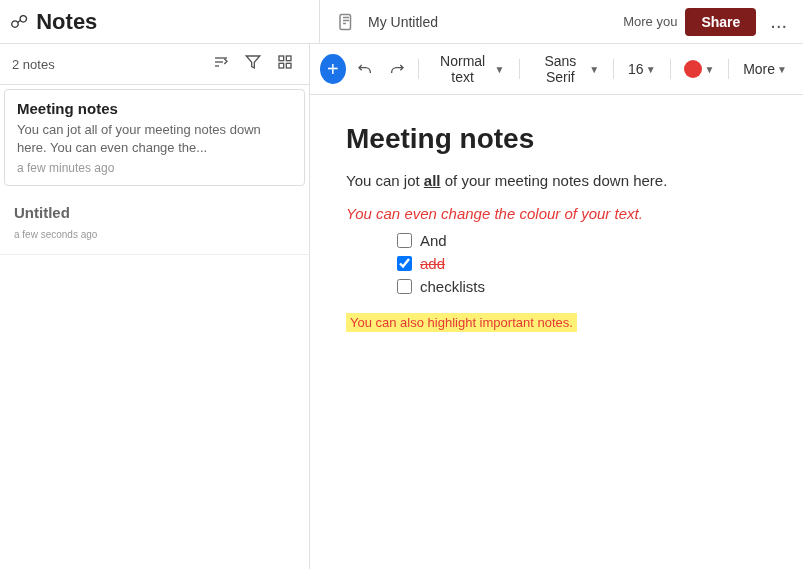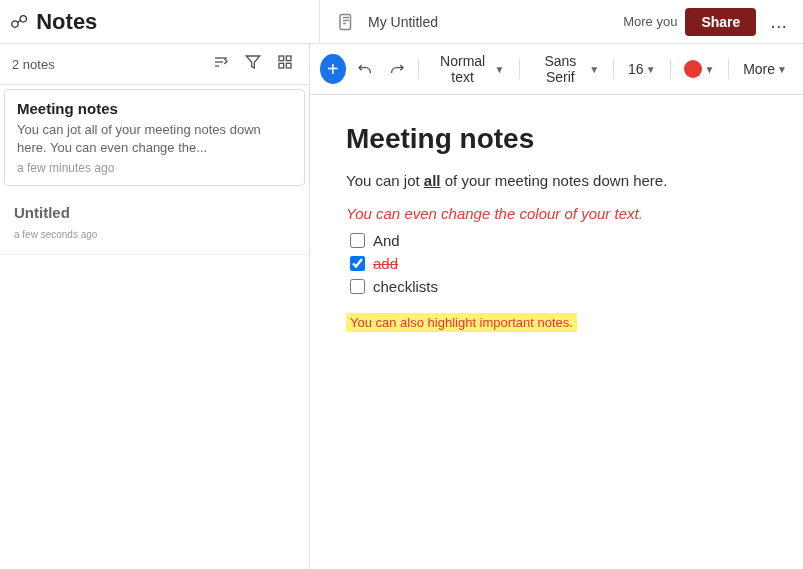--- a/index.html
+++ b/index.html
@@ -98,21 +98,21 @@
 
     
     .editor-content {
       flex: 1; padding: 28px 36px; overflow-y: auto;
     }
     .note-heading { font-size: 28px; font-weight: 700; color: #222; margin-bottom: 14px; }
     .note-body { font-size: 15px; color: #333; margin-bottom: 12px; line-height: 1.6; }
     .note-body .highlight-all { text-decoration: underline; font-weight: 600; }
     .note-colored-text { color: #e53935; font-style: italic; margin-bottom: 10px; font-size: 15px; }
     .checklist { list-style: none; margin: 8px 0 8px 4px; }
-    .checklist li { display: flex; align-items: center; gap: 8px; margin-bottom: 6px; font-size: 15px; }
+    .checklist li { display: flex; align-items: center; gap: 8px; margin-bottom: 6px; font-size: 15px; margin-left: 47px; }
     .checklist li input[type="checkbox"] { width: 15px; height: 15px; }
     .checklist-text-normal { color: #333; }
     .checklist-text-strikethrough { color: #e53935; text-decoration: line-through; }
     .highlight-note {
       background: #fff176; color: #e53935;
       padding: 2px 4px;
       font-size: 13px; display: inline-block; margin-top: 10px;
     }
   </style>
 </head>

